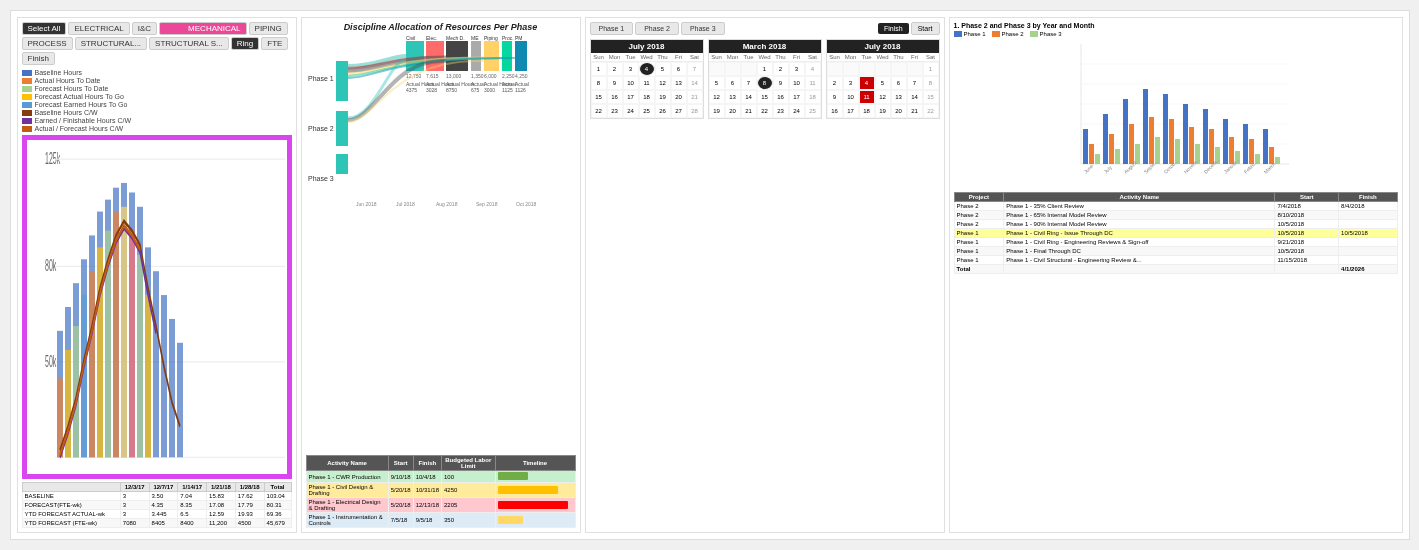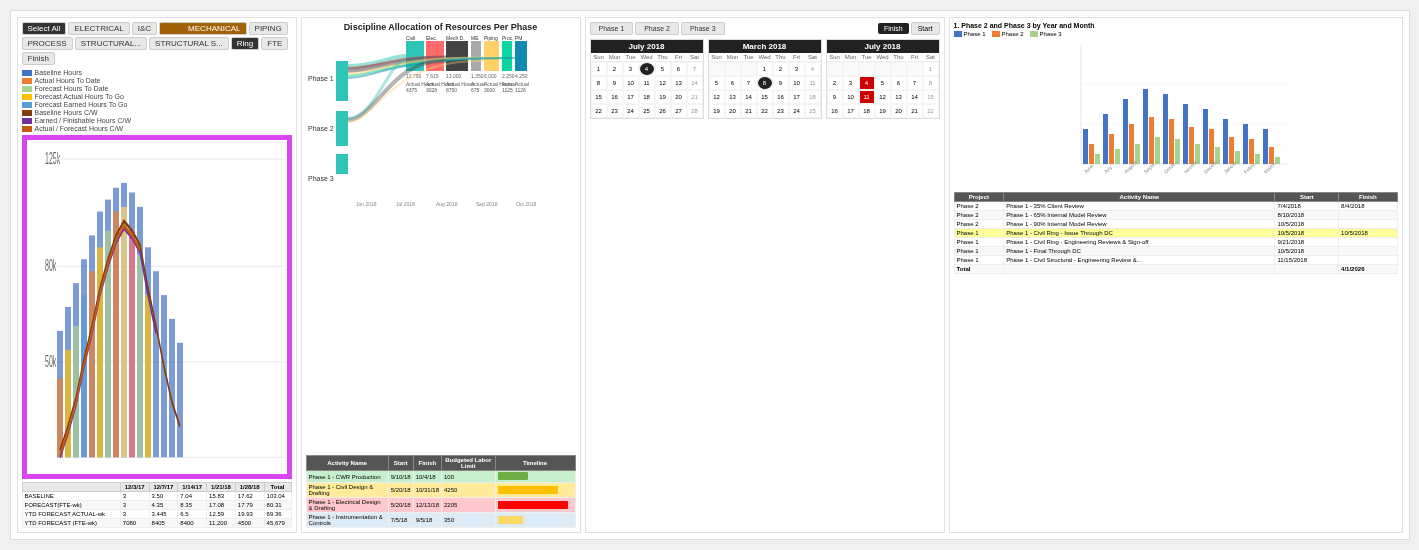--- a/index.html
+++ b/index.html
@@ -47,21 +47,21 @@
       padding: 1px 5px;
       font-size: 8px;
       cursor: pointer;
       color: #333;
     }
     .toolbar-btn.active {
       background: #333;
       color: #fff;
     }
     .toolbar-btn.active-blue {
-      background: #a16207;
+      background: #ec4899;
       color: #fff;
       padding-left: 28px;
     }
     .legend {
       display: flex;
       flex-direction: column;
       gap: 1px;
       margin-bottom: 3px;
     }
     .legend-item {
@@ -117,20 +117,21 @@
       padding: 4px;
       display: flex;
       flex-direction: column;
     }
     .panel-title {
       font-size: 9px;
       font-weight: bold;
       text-align: center;
       margin-bottom: 4px;
       color: #222;
+      font-style: italic;
     }
     .sankey-area {
       flex: 1;
       position: relative;
     }
     .gantt-area {
       margin-top: 3px;
     }
     .gantt-table {
       width: 100%;

